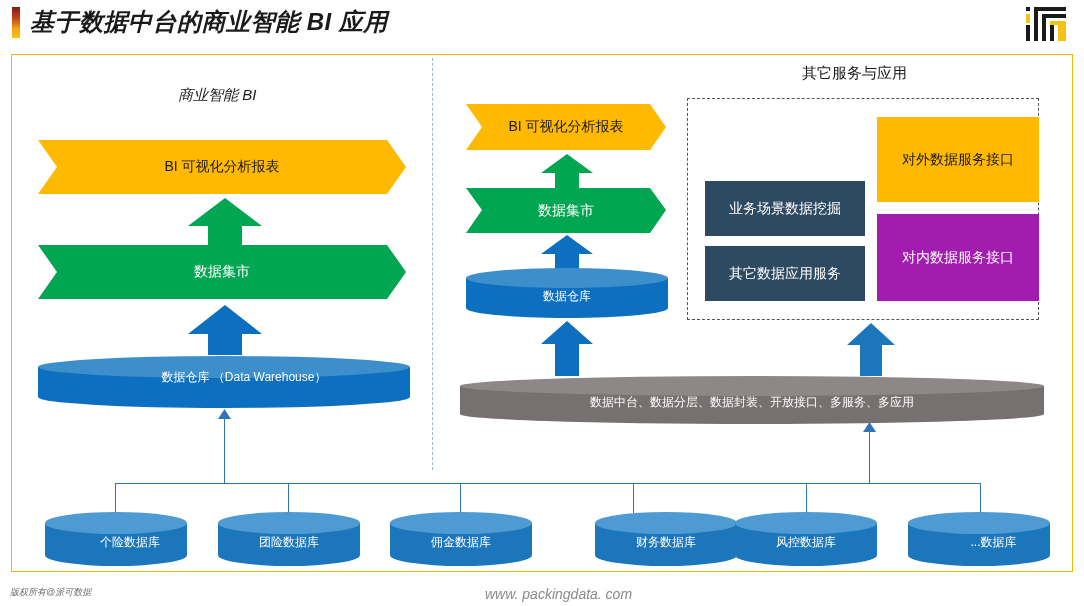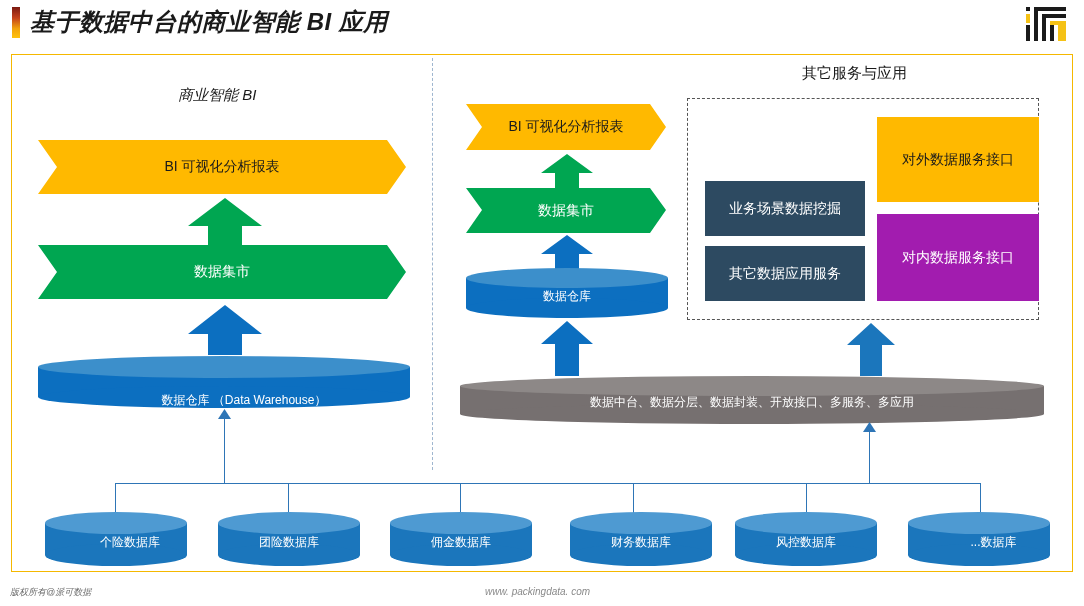--- a/index.html
+++ b/index.html
@@ -89,21 +89,21 @@
   .line{position:absolute;background:#2E75B6;}
   .hline{height:1.4px;}
   .vline{width:1.4px;}
 
   
   .foot{
     position:absolute;font-style:italic;color:#6b6b6b;font-size:9px;
     white-space:nowrap;
   }
   .foot.left{left:10px;top:586px;}
-  .foot.right{left:485px;top:586px;font-size:10px;color:#8a8a8a;}
+  .foot.right{left:485px;top:586px;font-size:14px;color:#8a8a8a;}
 </style>
 </head>
 <body>
 
 <div class="root">
 
   <div class="hdr-accent"></div>
   <div class="hdr-title">基于数据中台的商业智能 BI 应用</div>
 
   <svg class="logo" viewBox="0 0 44 36">
@@ -137,21 +137,21 @@
               clip-path:polygon(0 0, 349px 0, 368px 27px, 349px 54px, 0 54px, 19px 27px);">数据集市</div>
 
   <svg class="uparrow" style="left:186px;top:303px;" width="78" height="52">
     <polygon points="39,2 76,31 56,31 56,52 22,52 22,31 2,31" fill="#0C6FC0"></polygon>
   </svg>
 
   <div class="cyl" style="left:38px;top:356px;width:372px;height:52px;">
     <div class="body" style="top:11px;height:30px;"></div>
     <div class="bot" style="height:22px;"></div>
     <div class="top" style="height:22px;"></div>
-    <div class="lbl" style="top:29px;height:30px;padding-left:40px;">数据仓库 （Data Warehouse）</div>
+    <div class="lbl" style="top:6px;height:30px;padding-left:40px;">数据仓库 （Data Warehouse）</div>
   </div>
 
   <div class="chev yellow" style="left:466px;top:104px;width:200px;height:46px;
               clip-path:polygon(0 0, 184px 0, 200px 23px, 184px 46px, 0 46px, 16px 23px);">BI 可视化分析报表</div>
 
   <svg class="uparrow" style="left:539px;top:153px;" width="56" height="36">
     <polygon points="28,1 54,20 40,20 40,36 16,36 16,20 2,20" fill="#00A651"></polygon>
   </svg>
 
   <div class="chev green" style="left:466px;top:188px;width:200px;height:45px;
@@ -224,21 +224,21 @@
     <div class="lbl" style="top:14px;height:32px;text-align:right;">团险数据库</div>
   </div>
 
   <div class="cyl small" style="left:390px;top:512px;width:142px;height:54px;text-decoration:underline;">
     <div class="body" style="top:11px;height:32px;"></div>
     <div class="bot" style="height:22px;"></div>
     <div class="top" style="height:22px;"></div>
     <div class="lbl" style="top:14px;height:32px;">佣金数据库</div>
   </div>
 
-  <div class="cyl small" style="left:570px;top:512px;width:142px;height:54px;">
+  <div class="cyl small" style="left:595px;top:512px;width:142px;height:54px;">
     <div class="body" style="top:11px;height:32px;"></div>
     <div class="bot" style="height:22px;"></div>
     <div class="top" style="height:22px;"></div>
     <div class="lbl" style="top:14px;height:32px;">财务数据库</div>
   </div>
 
   <div class="cyl small" style="left:735px;top:512px;width:142px;height:54px;">
     <div class="body" style="top:11px;height:32px;"></div>
     <div class="bot" style="height:22px;"></div>
     <div class="top" style="height:22px;"></div>

